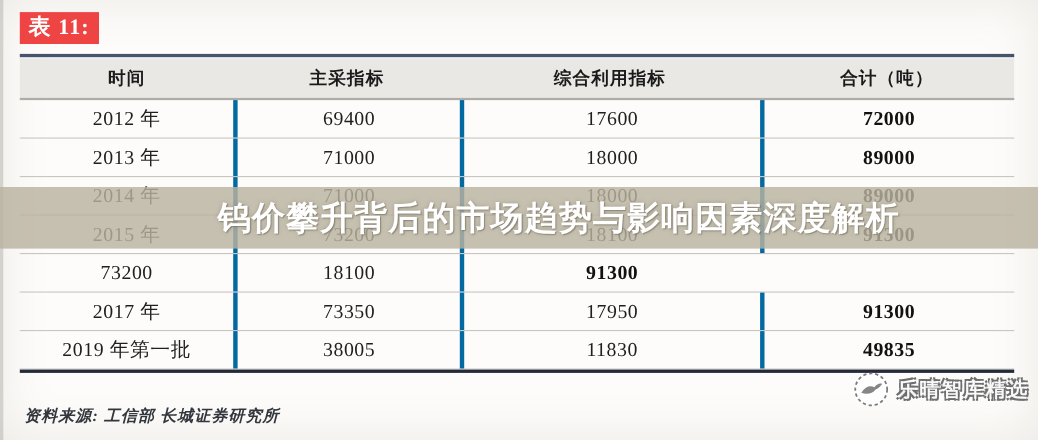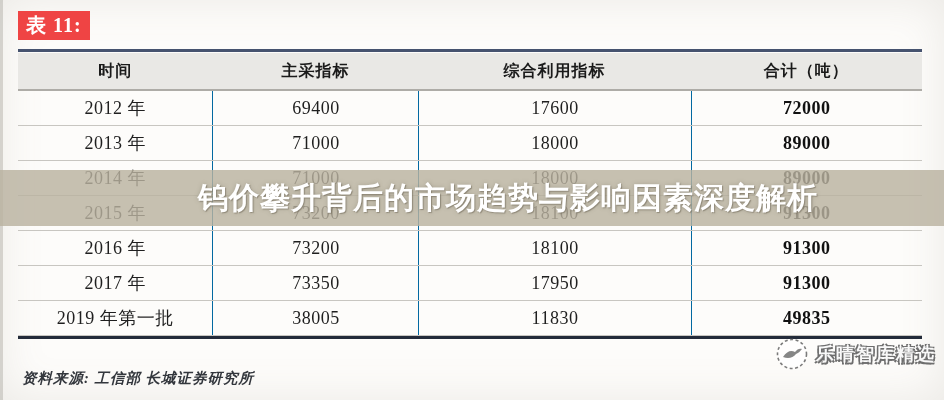--- a/index.html
+++ b/index.html
@@ -29,21 +29,21 @@
   }
   .th{
     display:flex;align-items:center;justify-content:center;
     font-family:"Liberation Sans", sans-serif;
     font-weight:bold;font-size:16px;color:#1a1a1a;letter-spacing:1px;
   }
   .tbody-row{height:34px;border-bottom:1px solid #c8c6c1;}
   .td{
     display:flex;align-items:center;justify-content:center;
     font-size:18px;color:#1f1f1f;letter-spacing:0.5px;
-    border-left:1px solid #0369a1;
+    border-left:4px solid #0369a1;
   }
   .td:first-child{border-left:none;}
   .td-total{font-weight:bold;color:#111111;}
   .table-bottom{height:0;border-bottom:3px solid #232b3a;}
   
   .source{
     position:absolute;top:369px;left:22px;
     font-style:italic;font-weight:bold;font-size:14.5px;color:#33373d;letter-spacing:1px;
   }
   
@@ -110,21 +110,20 @@
       <div class="td">18000</div>
       <div class="td td-total">89000</div>
     </div>
     <div class="trow tbody-row">
       <div class="td">2015 年</div>
       <div class="td">73200</div>
       <div class="td">18100</div>
       <div class="td td-total">91300</div>
     </div>
     <div class="trow tbody-row">
-      <div class="td">2016 年</div>
       <div class="td">73200</div>
       <div class="td">18100</div>
       <div class="td td-total">91300</div>
     </div>
     <div class="trow tbody-row">
       <div class="td">2017 年</div>
       <div class="td">73350</div>
       <div class="td">17950</div>
       <div class="td td-total">91300</div>
     </div>

